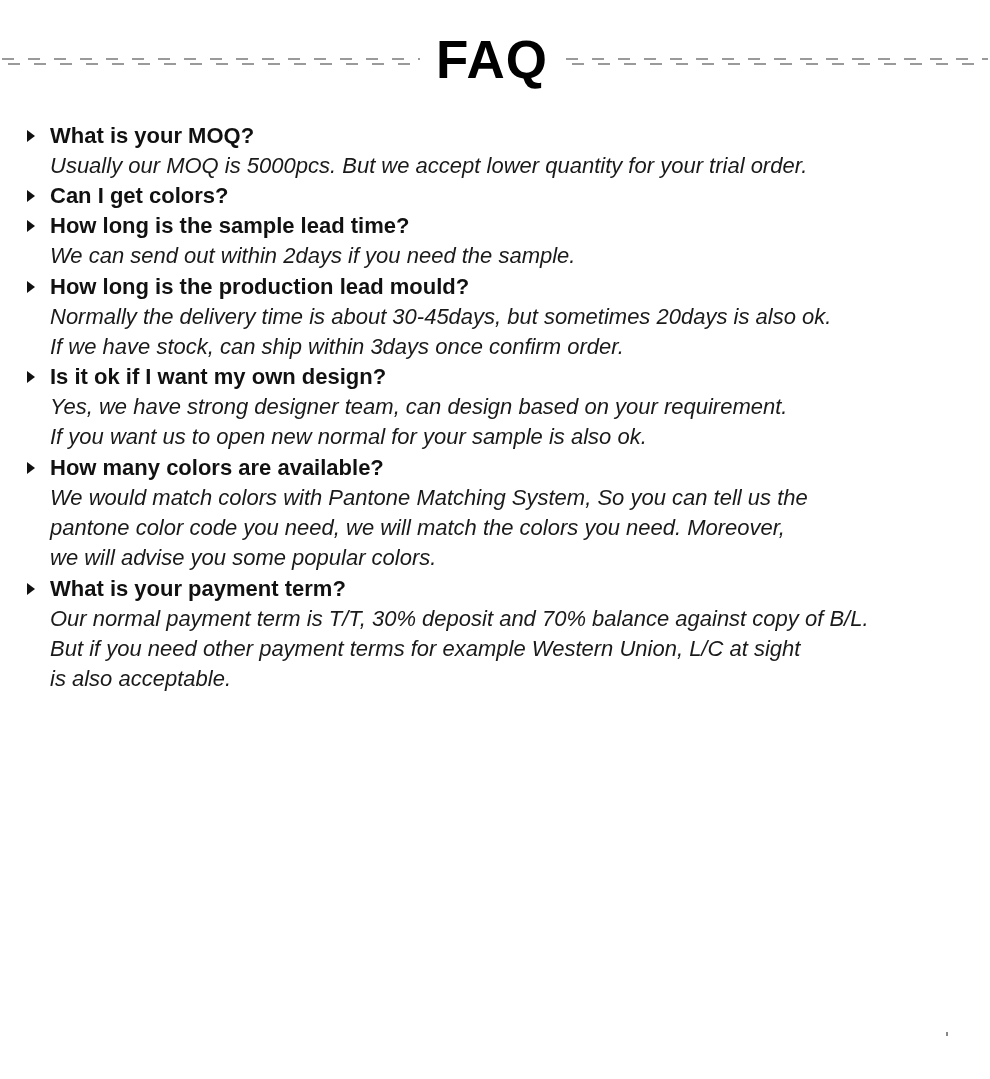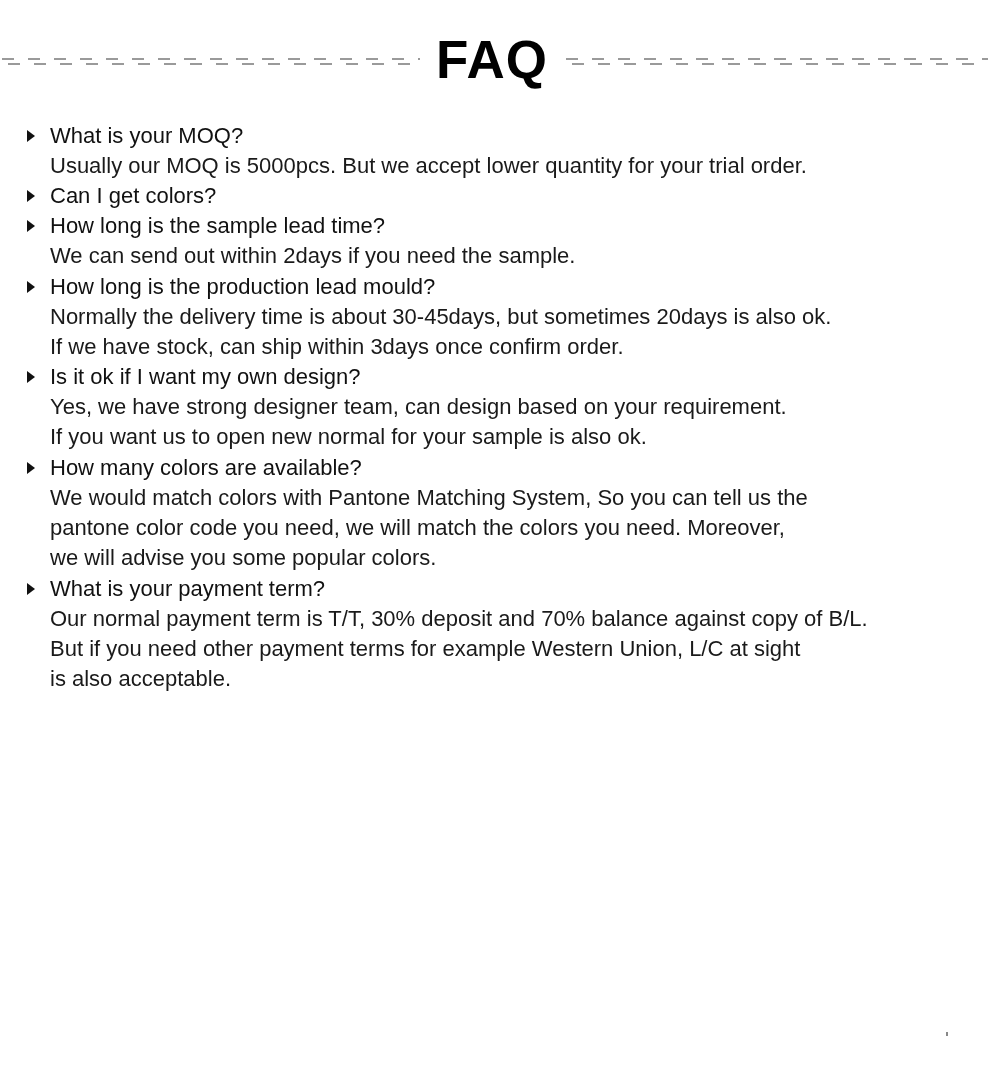--- a/index.html
+++ b/index.html
@@ -64,33 +64,34 @@
       position: absolute;
       left: 27px;
       top: 9px;
       width: 0;
       height: 0;
       border-top: 6px solid transparent;
       border-bottom: 6px solid transparent;
       border-left: 8px solid #111111;
     }
     .question {
-      font-weight: normal;
+      font-weight: bold;
       font-size: 22px;
       line-height: 30px;
       height: 30px;
       white-space: nowrap;
       color: #111111;
     }
     .answer-line {
       font-size: 22px;
       line-height: 30.3px;
       height: 30.3px;
       white-space: nowrap;
       color: #1a1a1a;
+      font-style: italic;
     }
     .corner-mark {
       position: absolute;
       left: 946px;
       top: 1032px;
       width: 2px;
       height: 4px;
       background: #888888;
     }
   </style>

